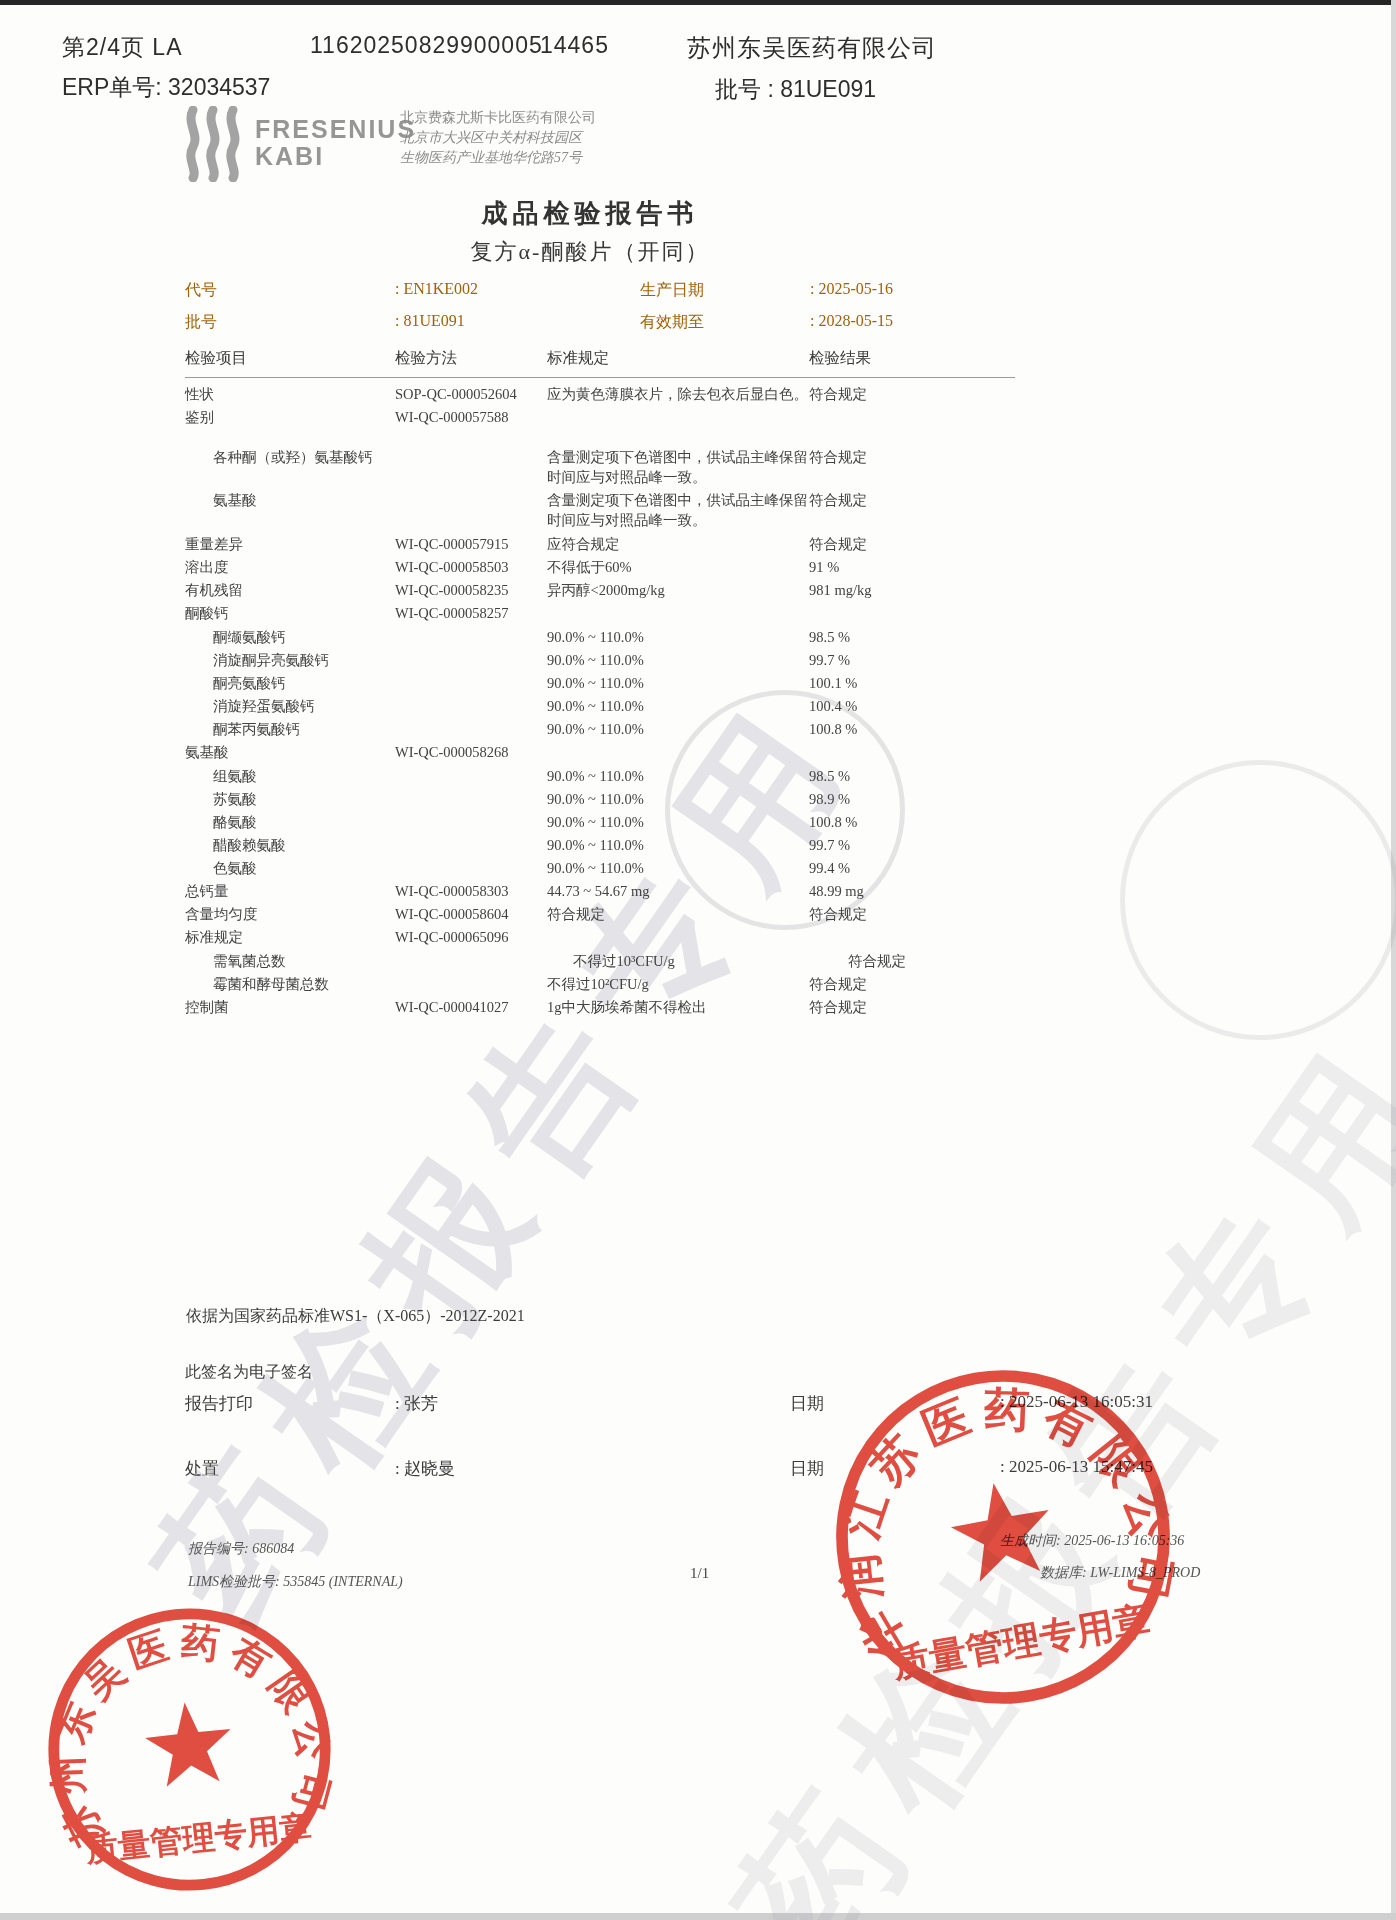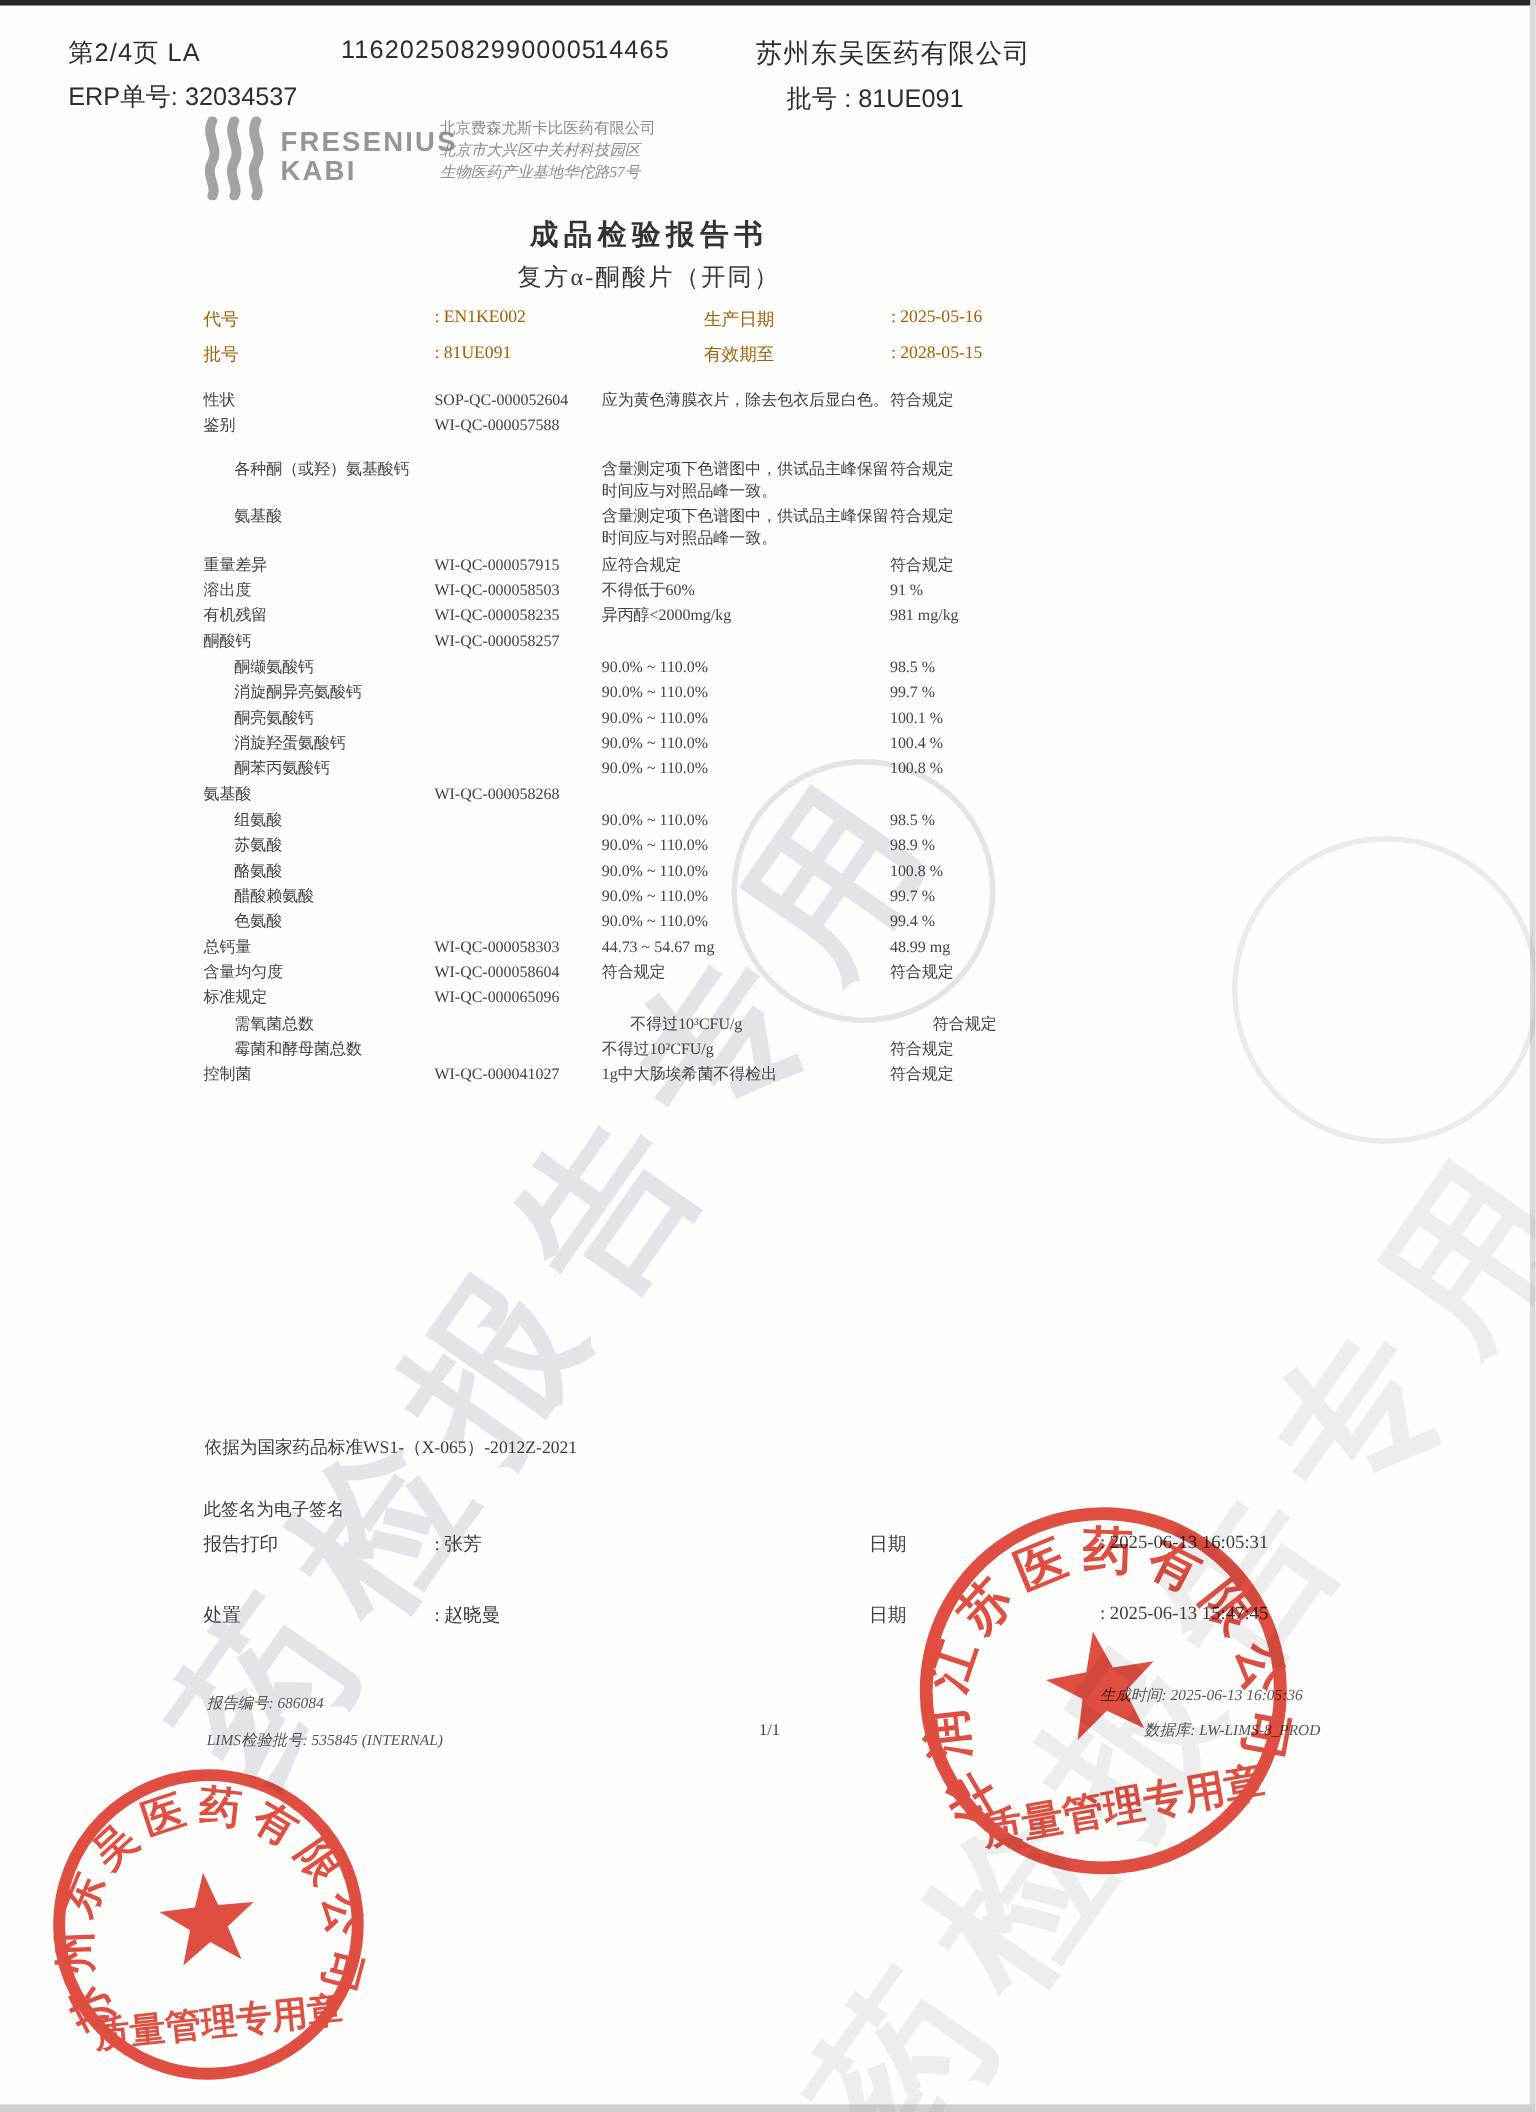--- a/index.html
+++ b/index.html
@@ -129,20 +129,26 @@
     <span>: 2025-05-16</span>
   </div>
   <div class="frow f2">
     <span>批号</span>
     <span>: 81UE091</span>
     <span>有效期至</span>
     <span>: 2028-05-15</span>
   </div>
 
   <div class="table">
+    <div class="thead">
+      <span>检验项目</span>
+      <span>检验方法</span>
+      <span>标准规定</span>
+      <span>检验结果</span>
+    </div>
     <div class="tbody">
         <div class="trow">
           <div class="ci">性状</div>
           <div class="cm">SOP-QC-000052604</div>
           <div class="cs">应为黄色薄膜衣片，除去包衣后显白色。</div>
           <div class="cr">符合规定</div>
         </div>
         <div class="trow">
           <div class="ci">鉴别</div>
           <div class="cm">WI-QC-000057588</div>

